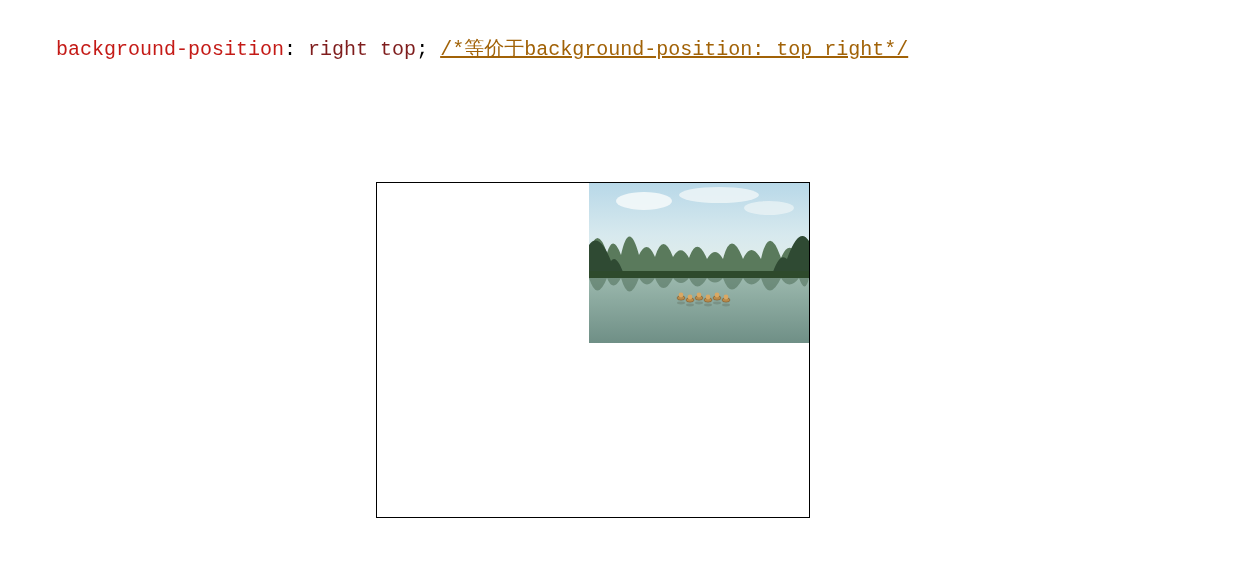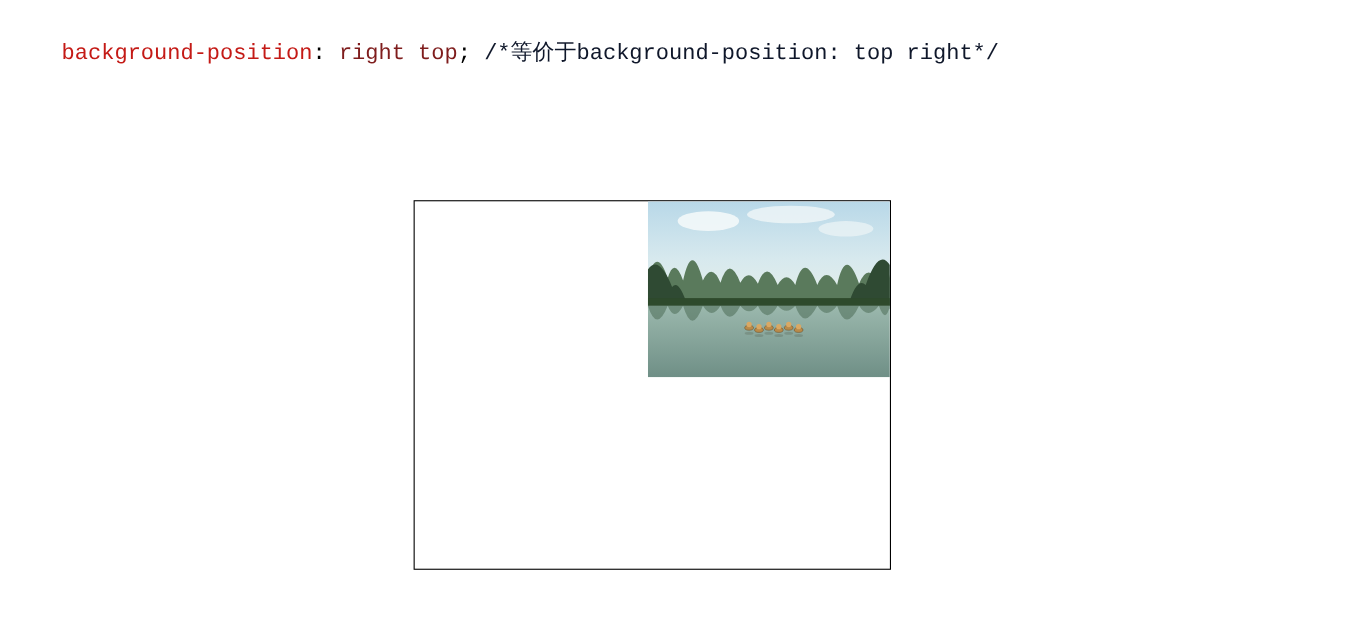--- a/index.html
+++ b/index.html
@@ -14,21 +14,21 @@
   .code-line {
     position: absolute;
     top: 8px;
     left: 32px;
     white-space: pre;
     line-height: 1.4;
   }
   .prop   { color: #c41a16; }      
   .punct  { color: #000000; }
   .value  { color: #7f1d1d; }      
-  .comment{ color: #0f172a; }      
+  .comment{ color: #a16207; text-decoration: underline; }      
 
   .demo-box {
     position: absolute;
     top: 182px;
     left: 376px;
     width: 434px;
     height: 336px;
     border: 1px solid #000;
     background: #fff;
     overflow: hidden;

